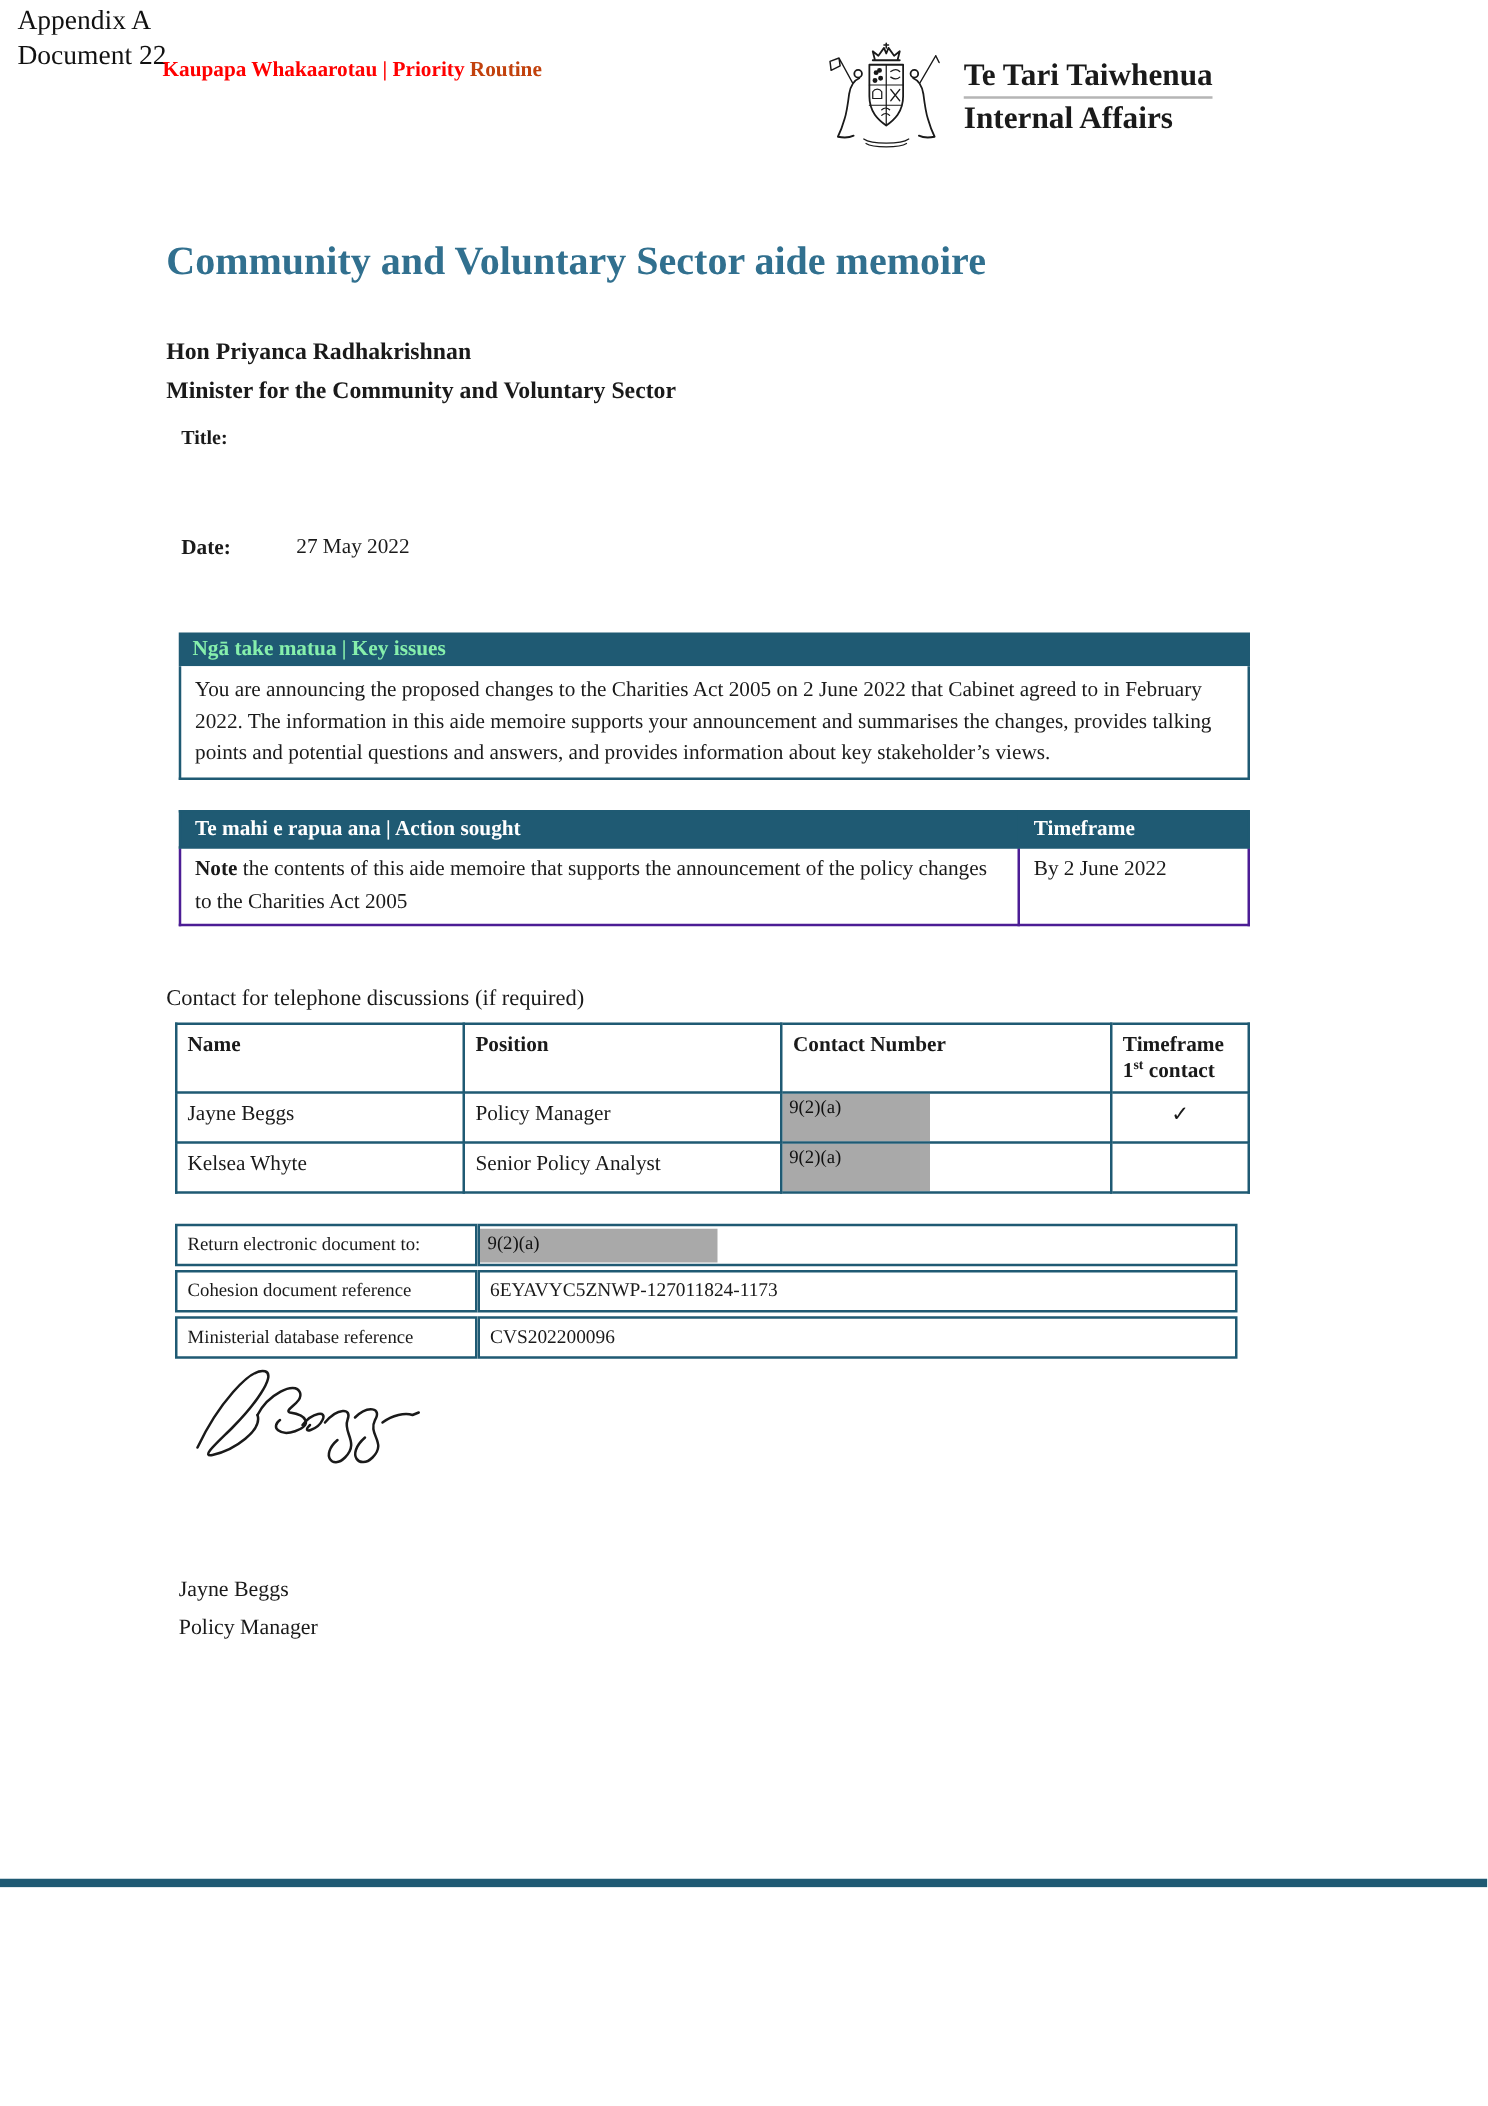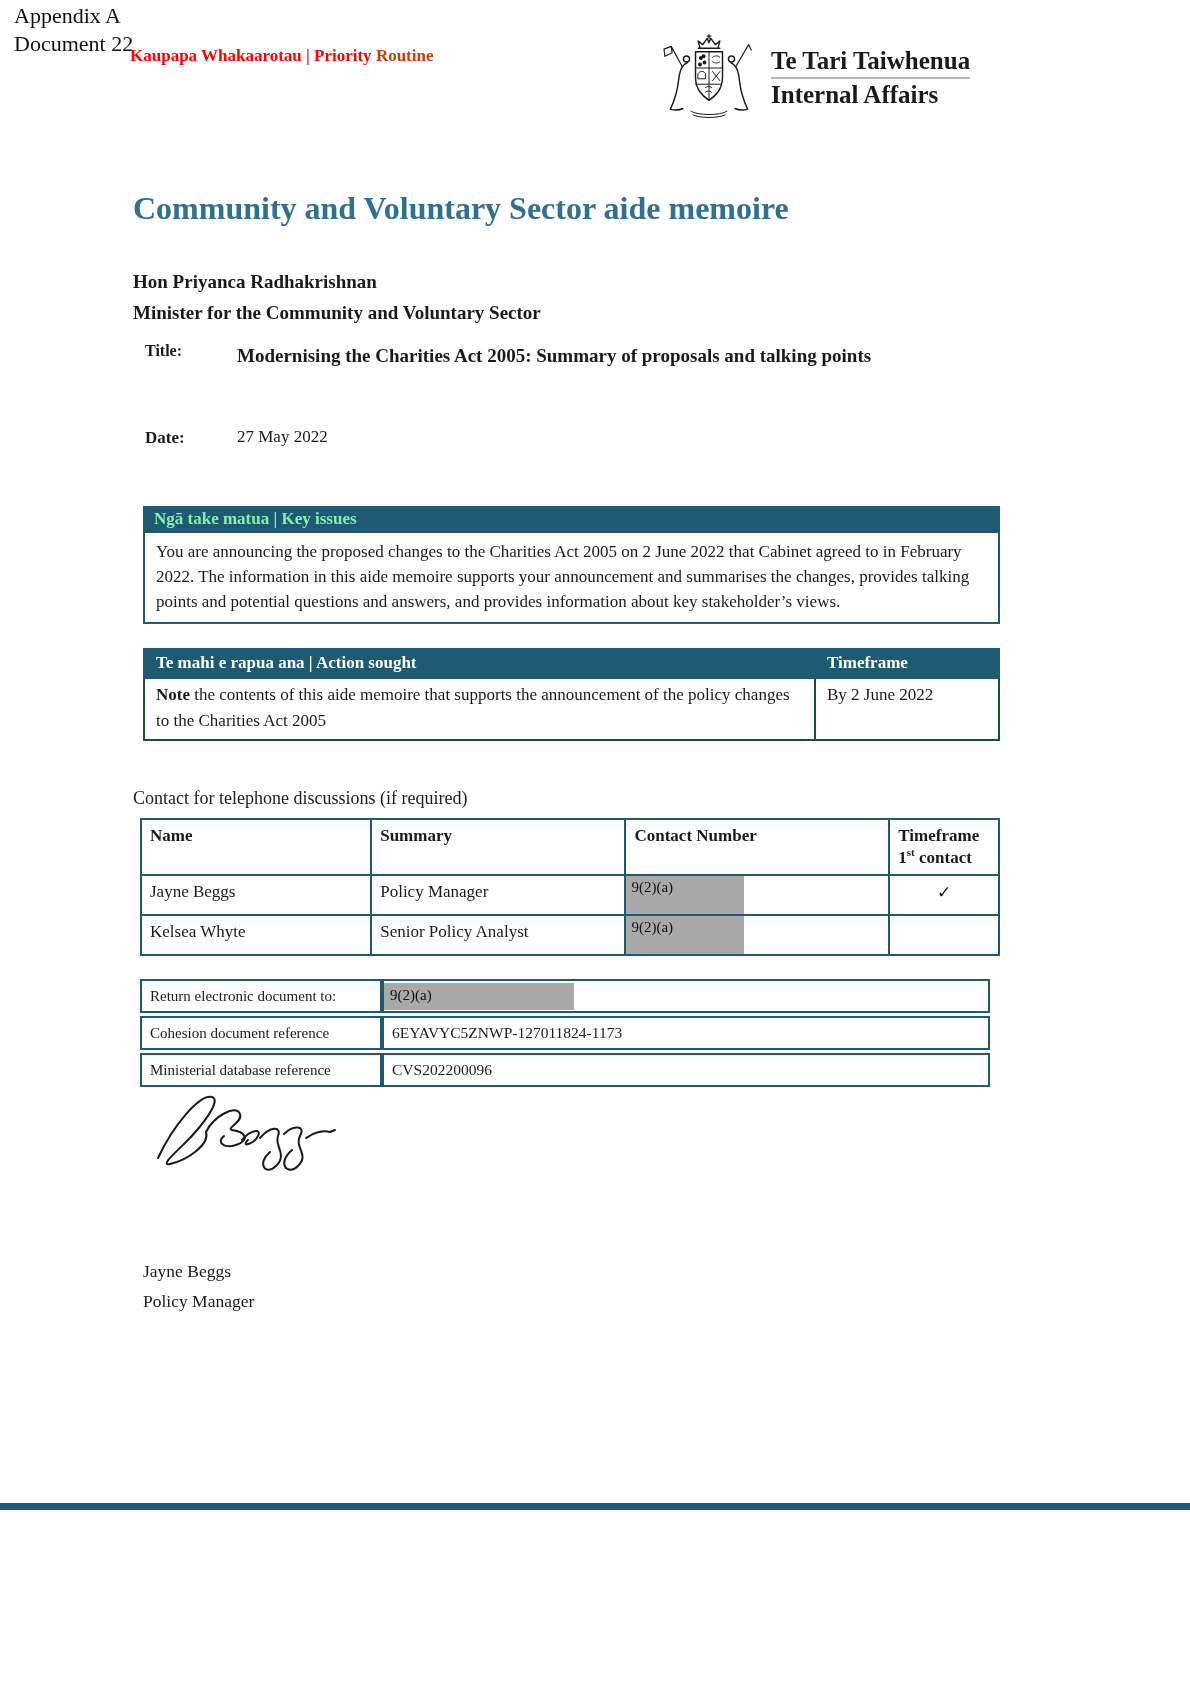--- a/index.html
+++ b/index.html
@@ -26,21 +26,21 @@
   .date-label{left:145px;top:428px;font-size:17px;}
   .date-value{position:absolute;left:237px;top:427px;font-size:17px;}
   
   .key-box{position:absolute;left:143px;top:506px;width:857px;box-sizing:border-box;}
   .bar-head{background:#1F5A73;color:#86efac;font-weight:bold;font-size:17px;padding:3px 11px 4px 11px;}
   .key-body{border:2px solid #1F5A73;border-top:0;padding:6px 11px 8px 11px;font-size:17px;line-height:25px;background:#fff;}
   
   .action-table{position:absolute;left:143px;top:648px;width:857px;border-collapse:collapse;}
   .action-table th{background:#1F5A73;color:#fff;font-weight:bold;font-size:17px;text-align:left;padding:3px 11px 4px 11px;border:2px solid #1F5A73;}
   .action-table th.tf{border-left:2px solid #ffffff;}
-  .action-table td{border:2px solid #14532d;background:#fff;font-size:17px;line-height:26px;padding:3px 11px 5px 11px;vertical-align:top;}
+  .action-table td{border:2px solid #4c1d95;background:#fff;font-size:17px;line-height:26px;padding:3px 11px 5px 11px;vertical-align:top;}
   
   .contact-heading{position:absolute;left:133px;top:788px;font-size:18px;}
   .contact-table{position:absolute;left:140px;top:818px;width:860px;border-collapse:collapse;}
   .contact-table th{border:2px solid #1F5A73;font-size:17px;font-weight:bold;text-align:left;vertical-align:top;padding:6px 8px;background:#fff;}
   .contact-table td{border:2px solid #1F5A73;font-size:17px;vertical-align:top;background:#fff;padding:6px 8px;height:24px;}
   .contact-table td.no-pad{padding:0;}
   sup{font-size:11px;}
   .check-cell{text-align:center;font-size:19px;}
   .redact{background:#A9A9A9;color:#111;font-size:15px;line-height:18px;padding:2px 5px 18px 5px;width:108px;}
   .redact.wide{width:178px;padding:3px 6px 6px 6px;}
@@ -107,21 +107,20 @@
   </div>
 
   <h1 class="main-title" style="margin:0">Community and Voluntary Sector aide memoire</h1>
 
   <div class="minister">
     <div>Hon Priyanca Radhakrishnan</div>
     <div>Minister for the Community and Voluntary Sector</div>
   </div>
 
   <div class="field-label title-label">Title:</div>
-  <div class="title-value">Modernising the Charities Act 2005: Summary of proposals and talking points</div>
   <div class="field-label date-label">Date:</div>
   <div class="date-value">27 May 2022</div>
 
   <div class="key-box">
     <div class="bar-head">Ngā take matua | Key issues</div>
     <div class="key-body">You are announcing the proposed changes to the Charities Act 2005 on 2 June 2022 that Cabinet agreed to in February 2022. The information in this aide memoire supports your announcement and summarises the changes, provides talking points and potential questions and answers, and provides information about key stakeholder’s views.</div>
   </div>
 
   <table class="action-table">
     <tbody>
@@ -134,21 +133,21 @@
       <td>By 2 June 2022</td>
     </tr>
   </tbody>
     </table>
 
   <div class="contact-heading">Contact for telephone discussions (if required)</div>
   <table class="contact-table">
     <tbody>
         <tr>
       <th style="width:217px">Name</th>
-      <th style="width:241px">Summary</th>
+      <th style="width:241px">Position</th>
       <th style="width:250px">Contact Number</th>
       <th style="width:92px">
         <span>Timeframe</span><br>
         <span>1</span><sup>st</sup><span> contact</span>
       </th>
     </tr>
     <tr>
       <td>Jayne Beggs</td>
       <td>Policy Manager</td>
       <td class="no-pad">

